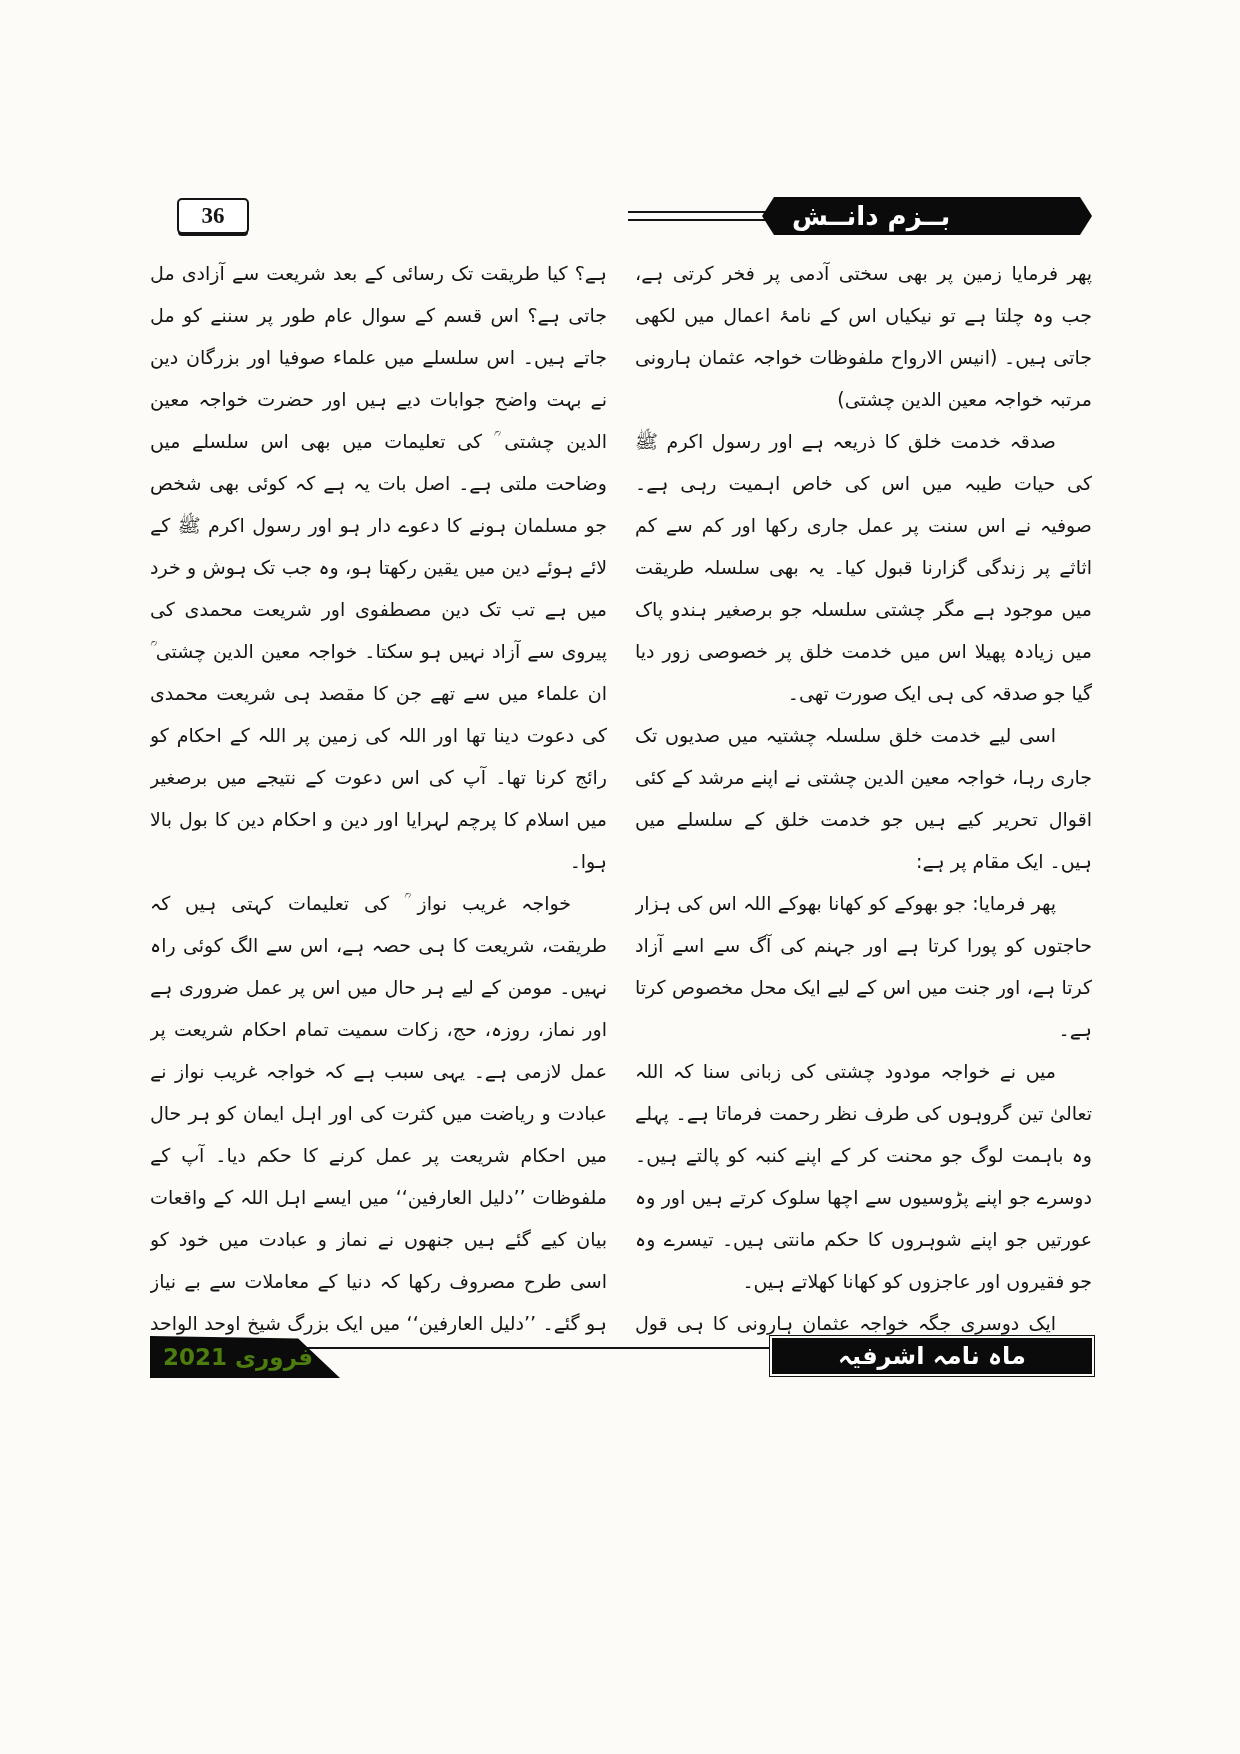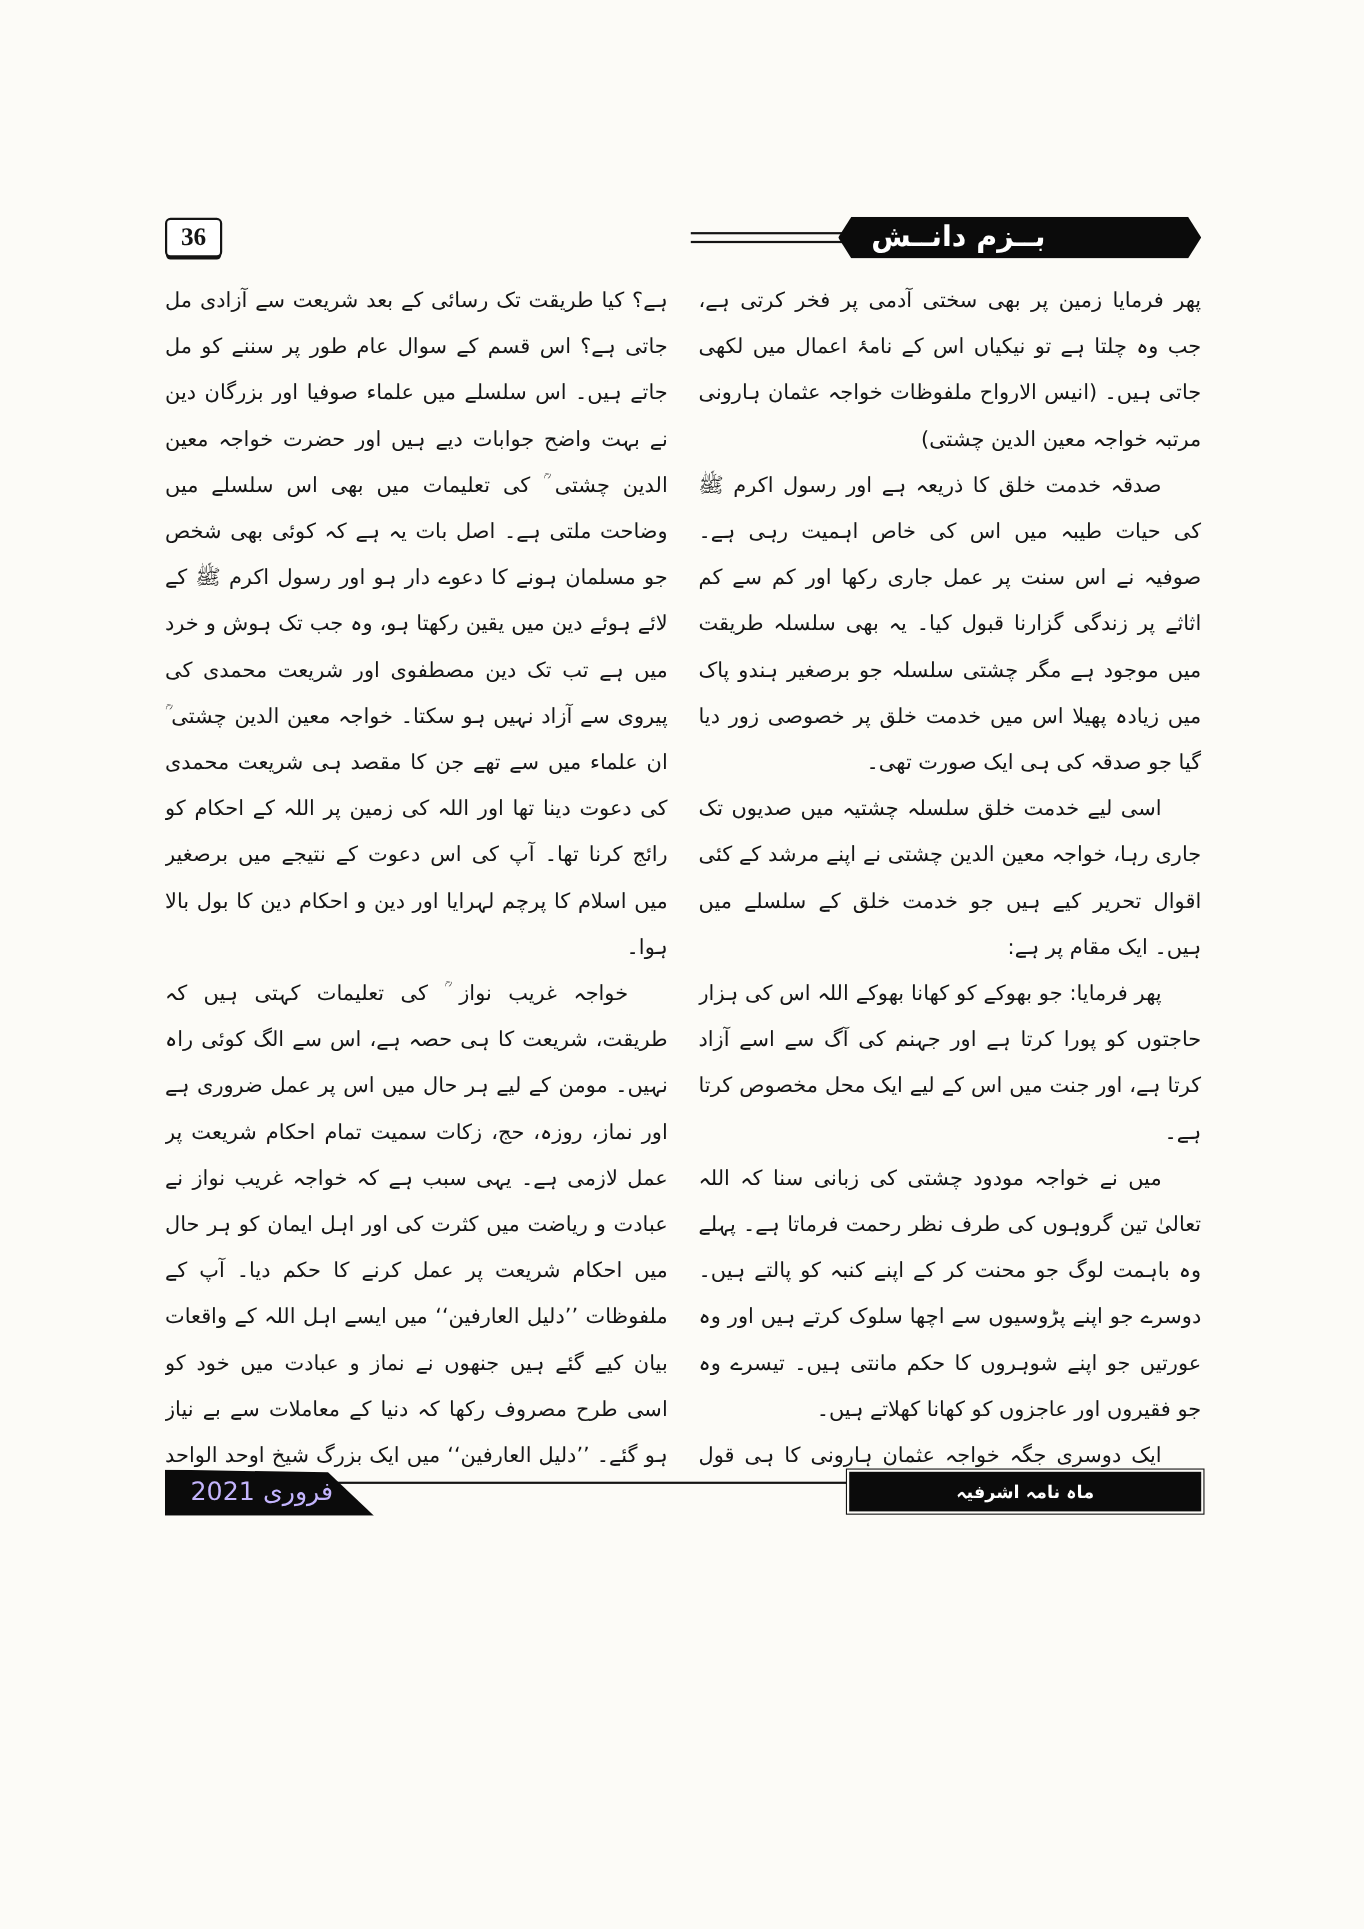--- a/index.html
+++ b/index.html
@@ -15,28 +15,29 @@
     margin:0 auto;
   }
 
   
   .header-row{
     position:absolute; top:196px; left:150px; right:148px;
     height:40px;
     display:flex; align-items:center; justify-content:space-between;
   }
   .page-number-box{
-    width:52px; height:36px;
+    width:72px; height:36px;
     border:2px solid #141414;
     border-radius:5px;
     box-shadow:0 3px 0 -1px #141414;
     display:flex; align-items:center; justify-content:center;
     font-size:23px; font-weight:bold;
     font-family:"Liberation Serif","DejaVu Serif",serif;
     background:#fff;
+    margin-left:27px;
   }
   .header-banner{
     display:flex; align-items:center;
     width:470px; height:38px;
   }
   .banner-rules{
     flex:1; height:10px;
     border-top:2px solid #141414;
     border-bottom:2px solid #141414;
     margin-left:6px; margin-right:-8px;
@@ -78,35 +79,35 @@
     position:absolute; left:150px; right:148px; top:1336px; height:46px;
   }
   .footer-line{
     position:absolute; top:11px; left:120px; right:0;
     border-top:2px solid #141414;
   }
   .date-banner{
     position:absolute; left:0; top:0;
     width:190px; height:42px;
     background:#0b0b0b;
-    color:#c4b5fd;
+    color:#4d7c0f;
     clip-path:polygon(0 0, 78% 6%, 100% 100%, 0 100%);
     display:flex; align-items:center; justify-content:center;
     direction:rtl;
-    font-size:23px; font-weight:normal;
+    font-size:23px; font-weight:bold;
     padding-right:14px;
   }
   .magazine-banner{
     position:absolute; right:0; top:2px;
     width:320px; height:36px;
     background:#0b0b0b;
     color:#fff;
     display:flex; align-items:center; justify-content:center;
     direction:rtl;
-    font-size:16px; font-weight:bold;
+    font-size:24px; font-weight:bold;
     letter-spacing:1px;
     box-shadow:0 0 0 2px #fcfbf7, 0 0 0 3px #141414;
   }
 </style>
 </head>
 <body>
 
 <div class="sheet">
 
   <div class="header-row">

